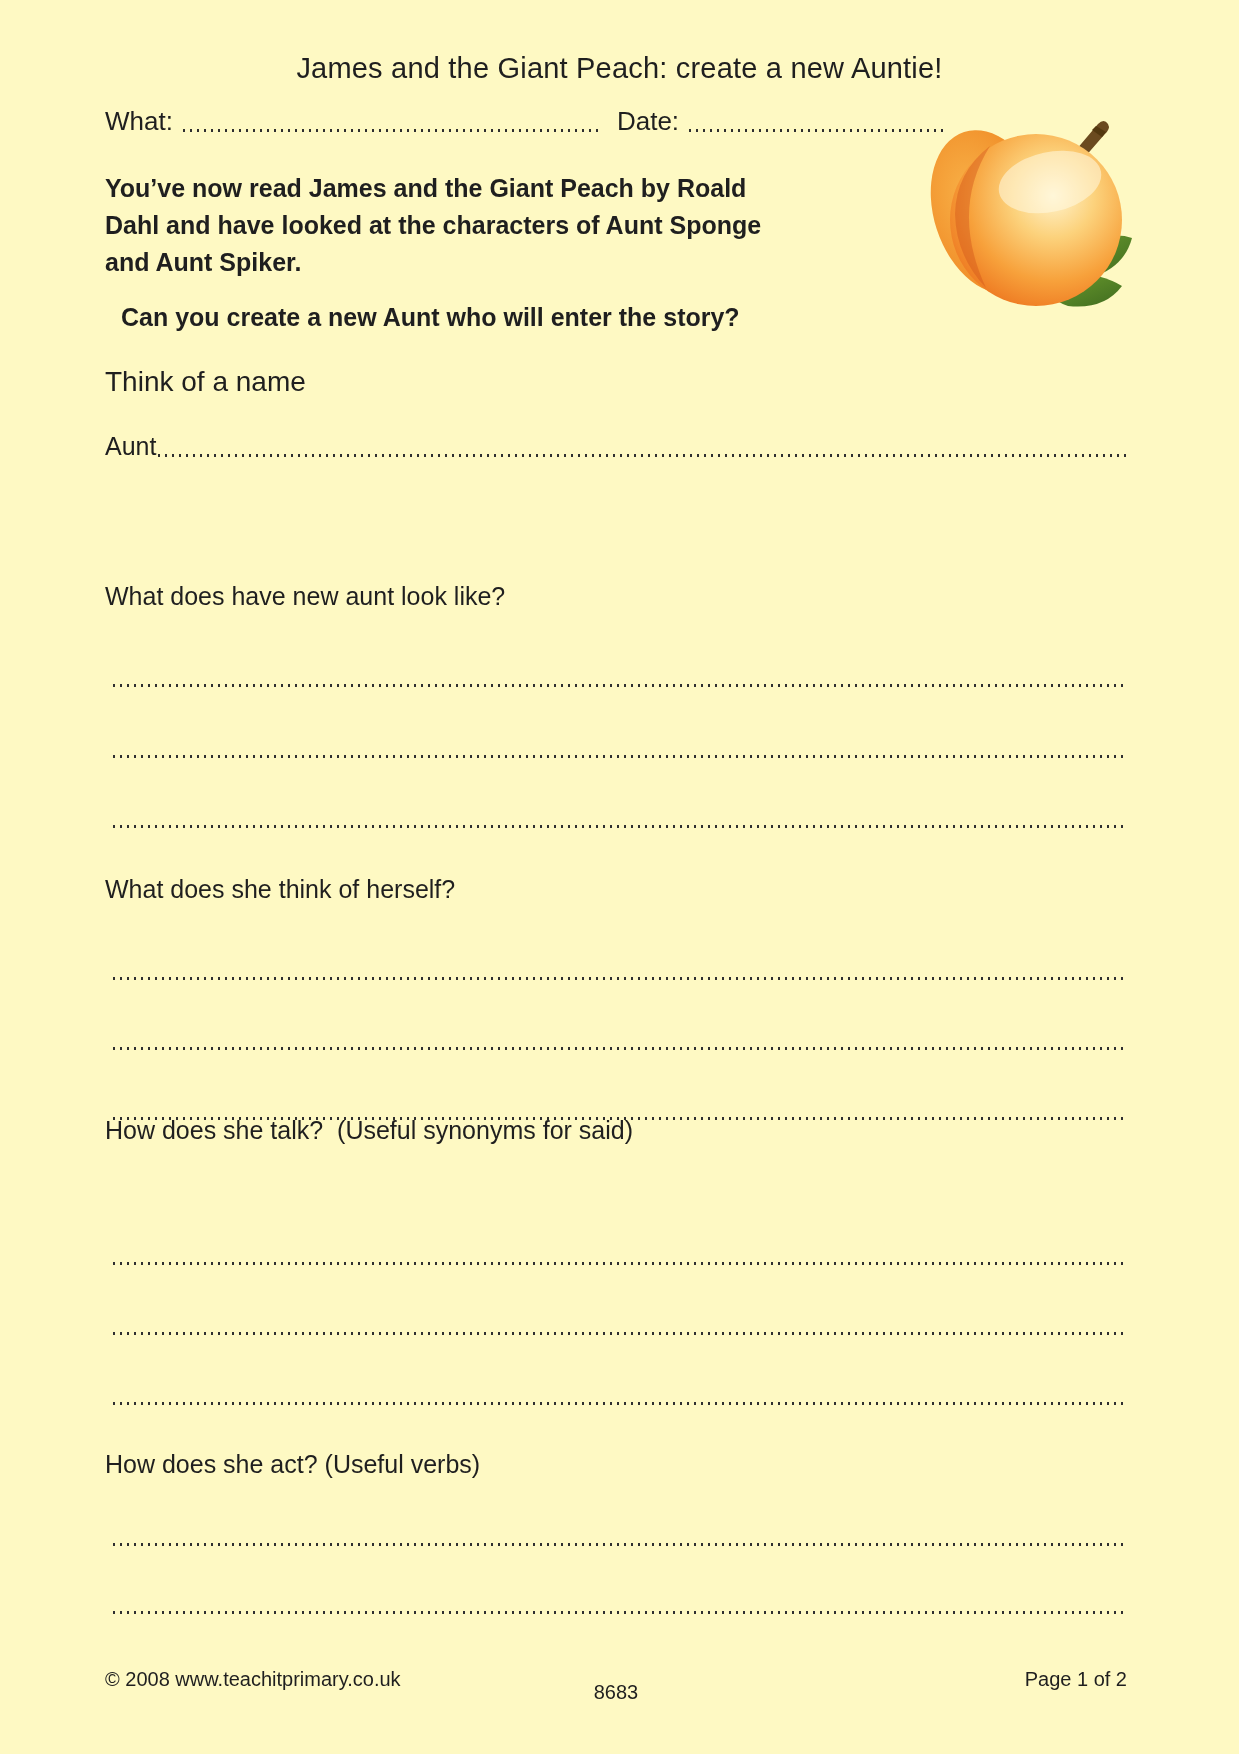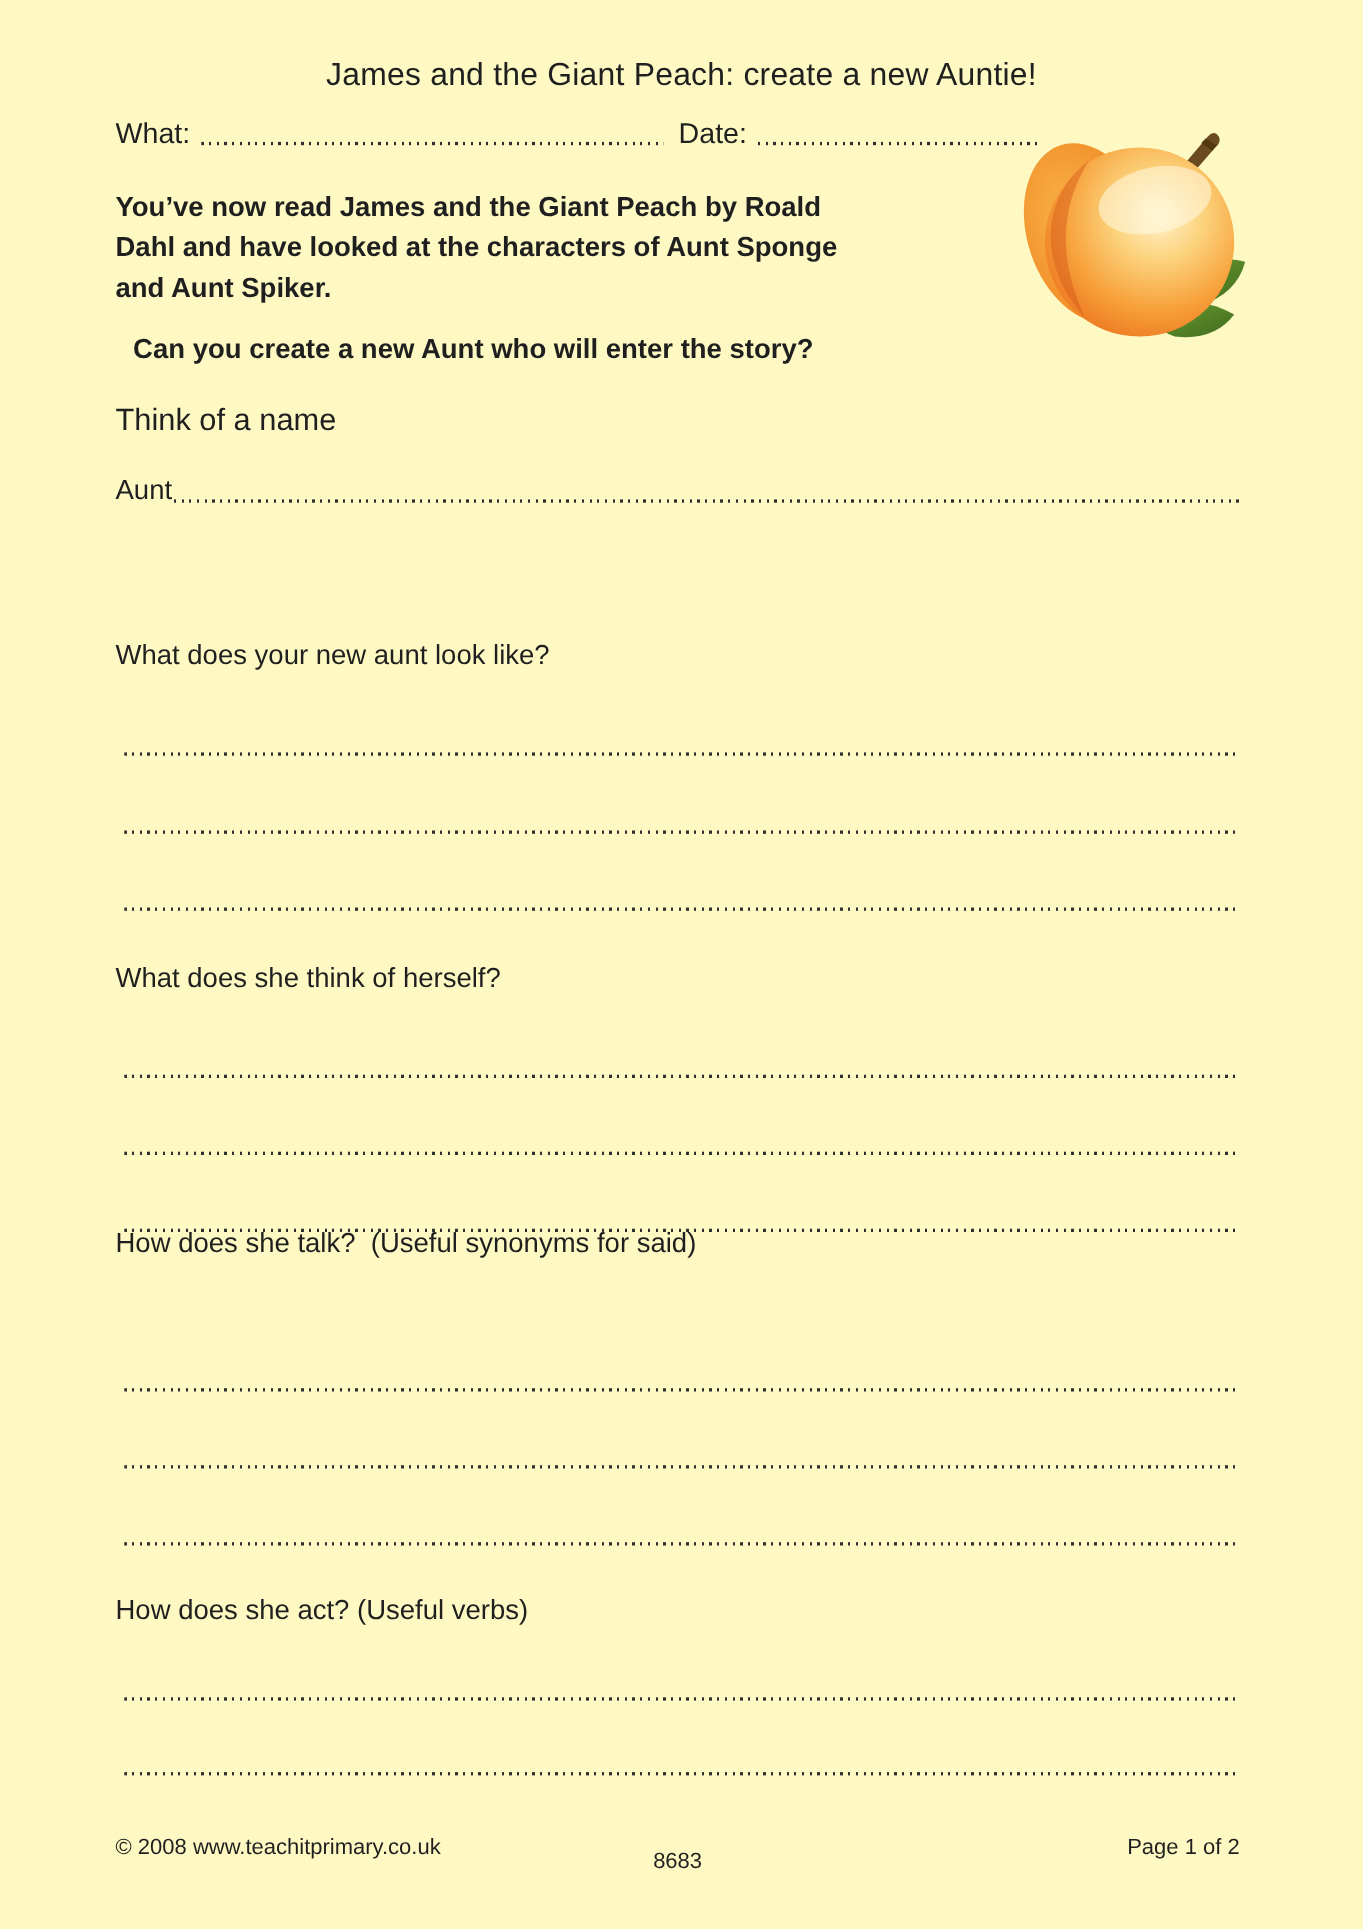--- a/index.html
+++ b/index.html
@@ -130,21 +130,21 @@
 
   <div class="prompt">Can you create a new Aunt who will enter the story?</div>
 
   <div class="think">Think of a name</div>
 
   <div class="aunt-row">
     <span>Aunt</span>
     <span class="dotfill"></span>
   </div>
 
-  <div class="question q1">What does your new aunt look like?</div>
+  <div class="question q1">What does have new aunt look like?</div>
   <div class="ansline l1a"></div>
   <div class="ansline l1b"></div>
   <div class="ansline l1c"></div>
 
   <div class="question q2">What does she think of herself?</div>
   <div class="ansline l2a"></div>
   <div class="ansline l2b"></div>
   <div class="ansline l2c"></div>
 
   <div class="question q3">How does she talk?  (Useful synonyms for said)</div>

